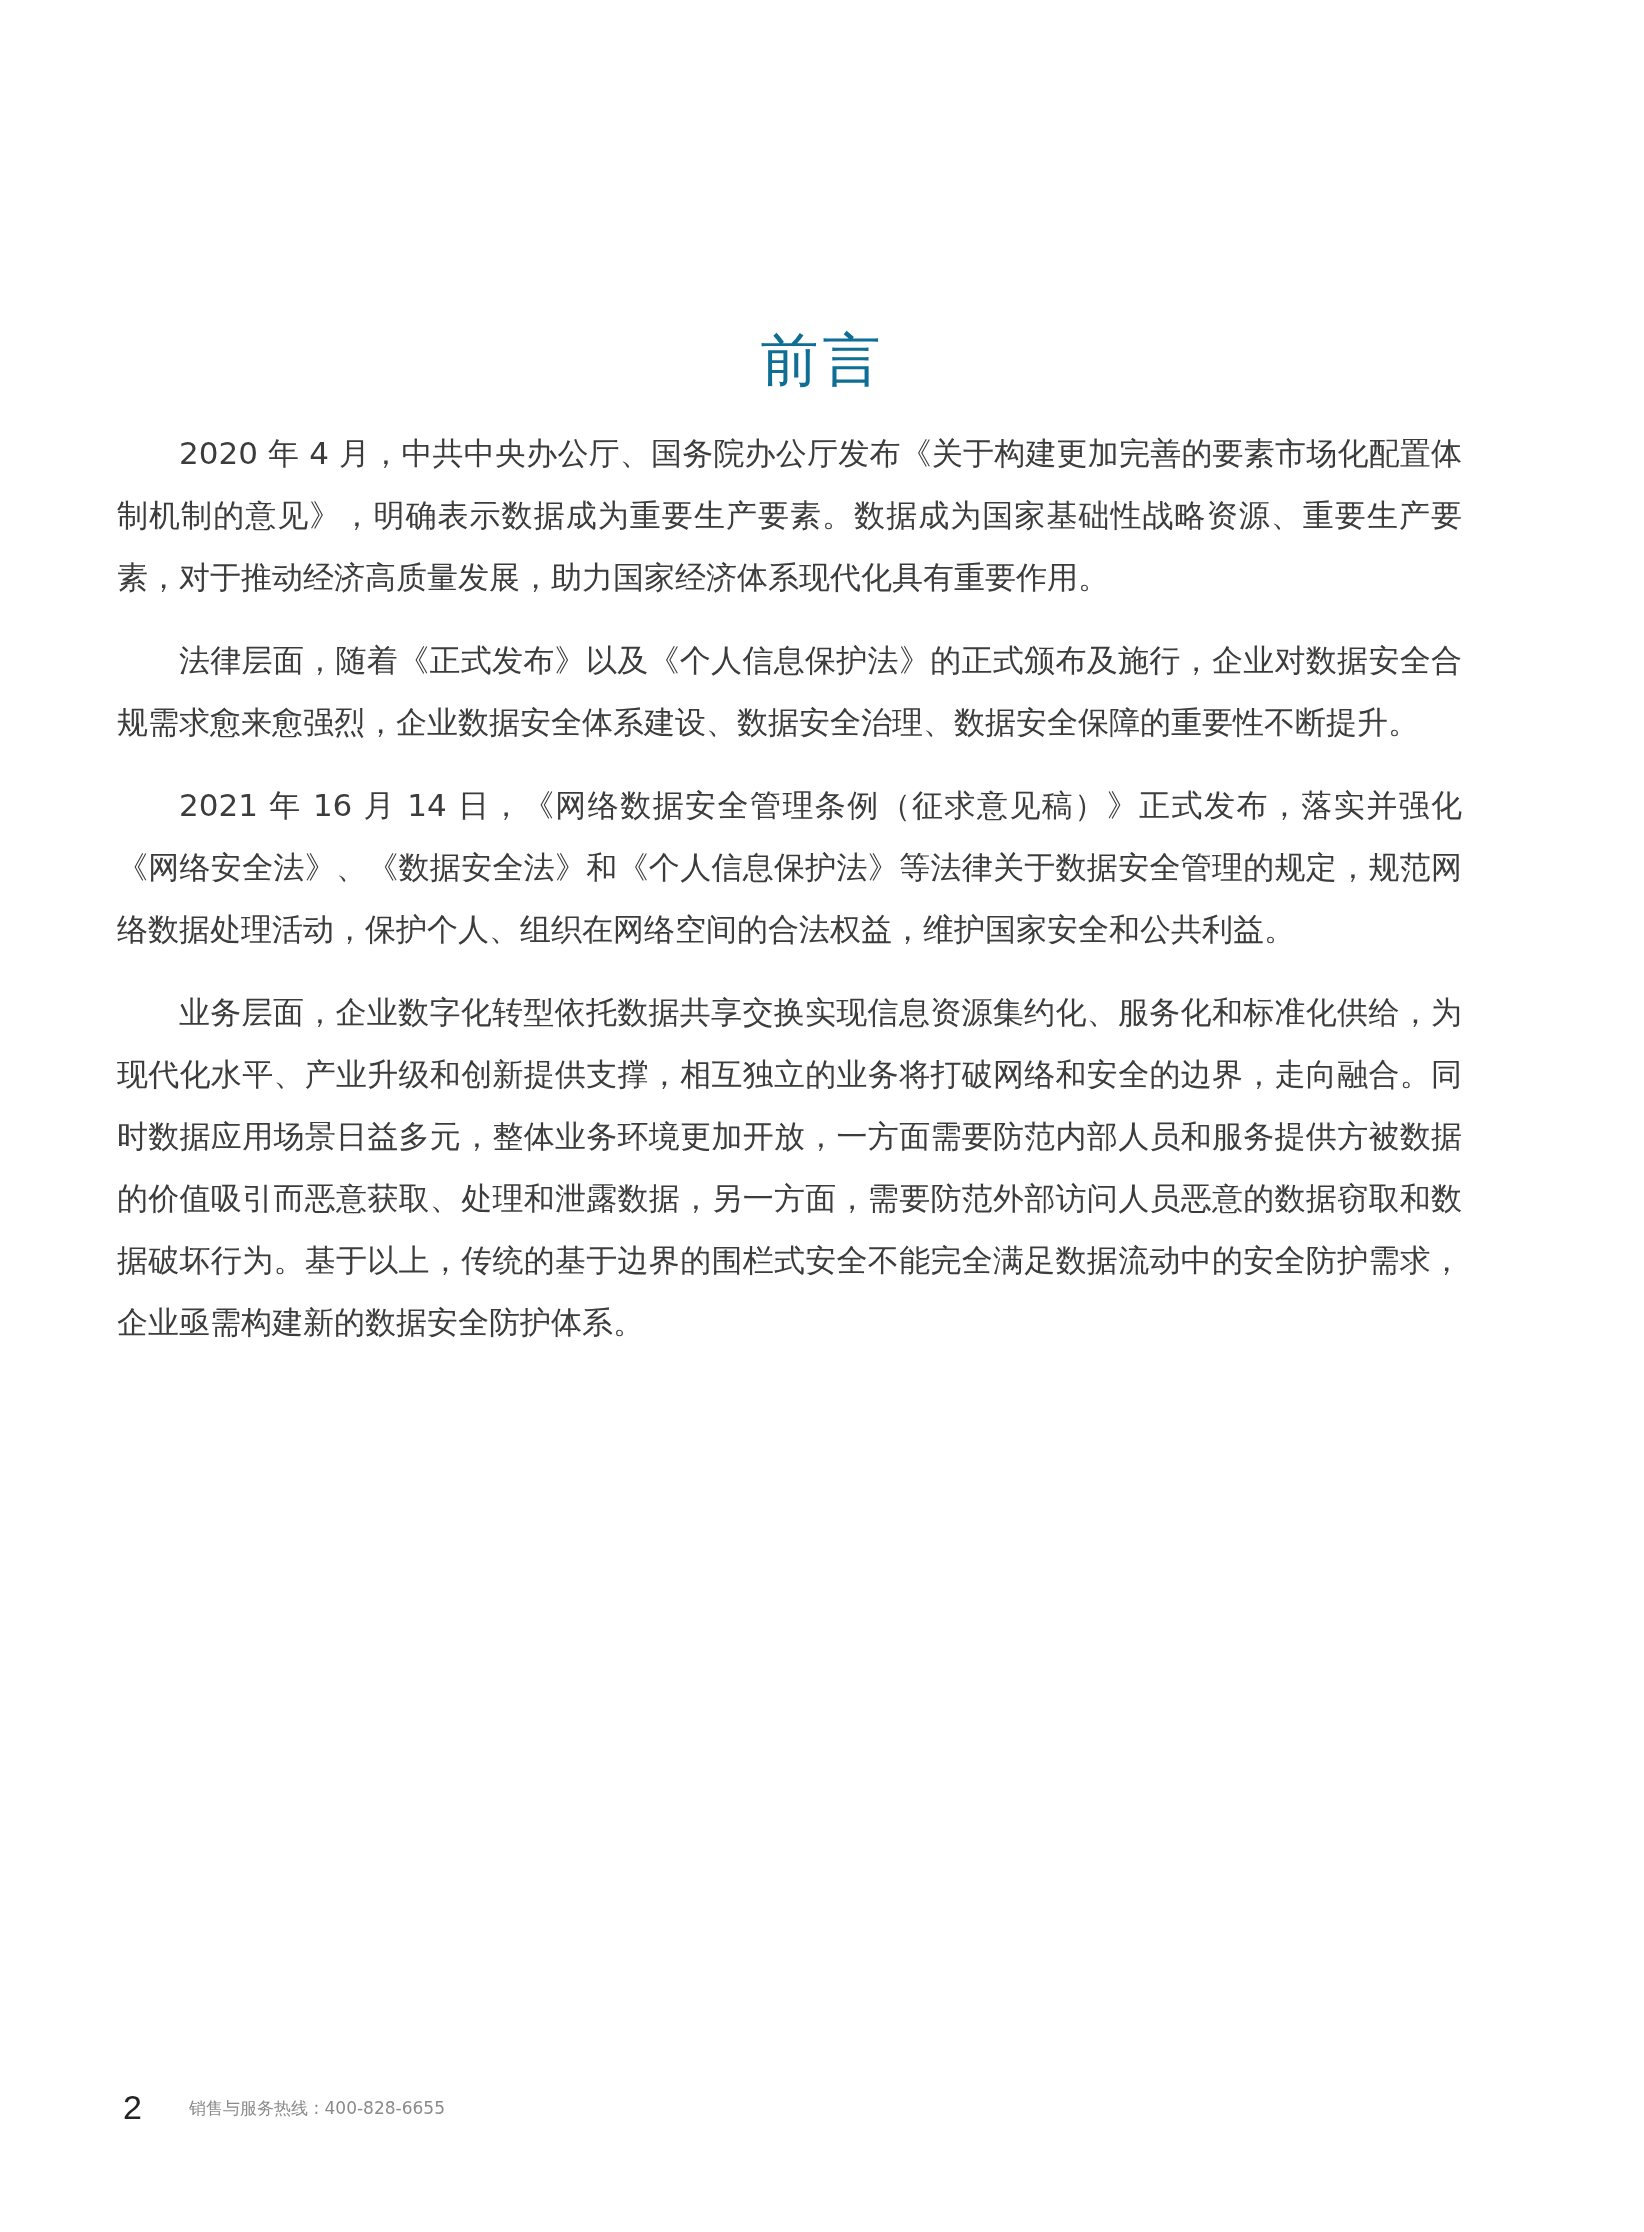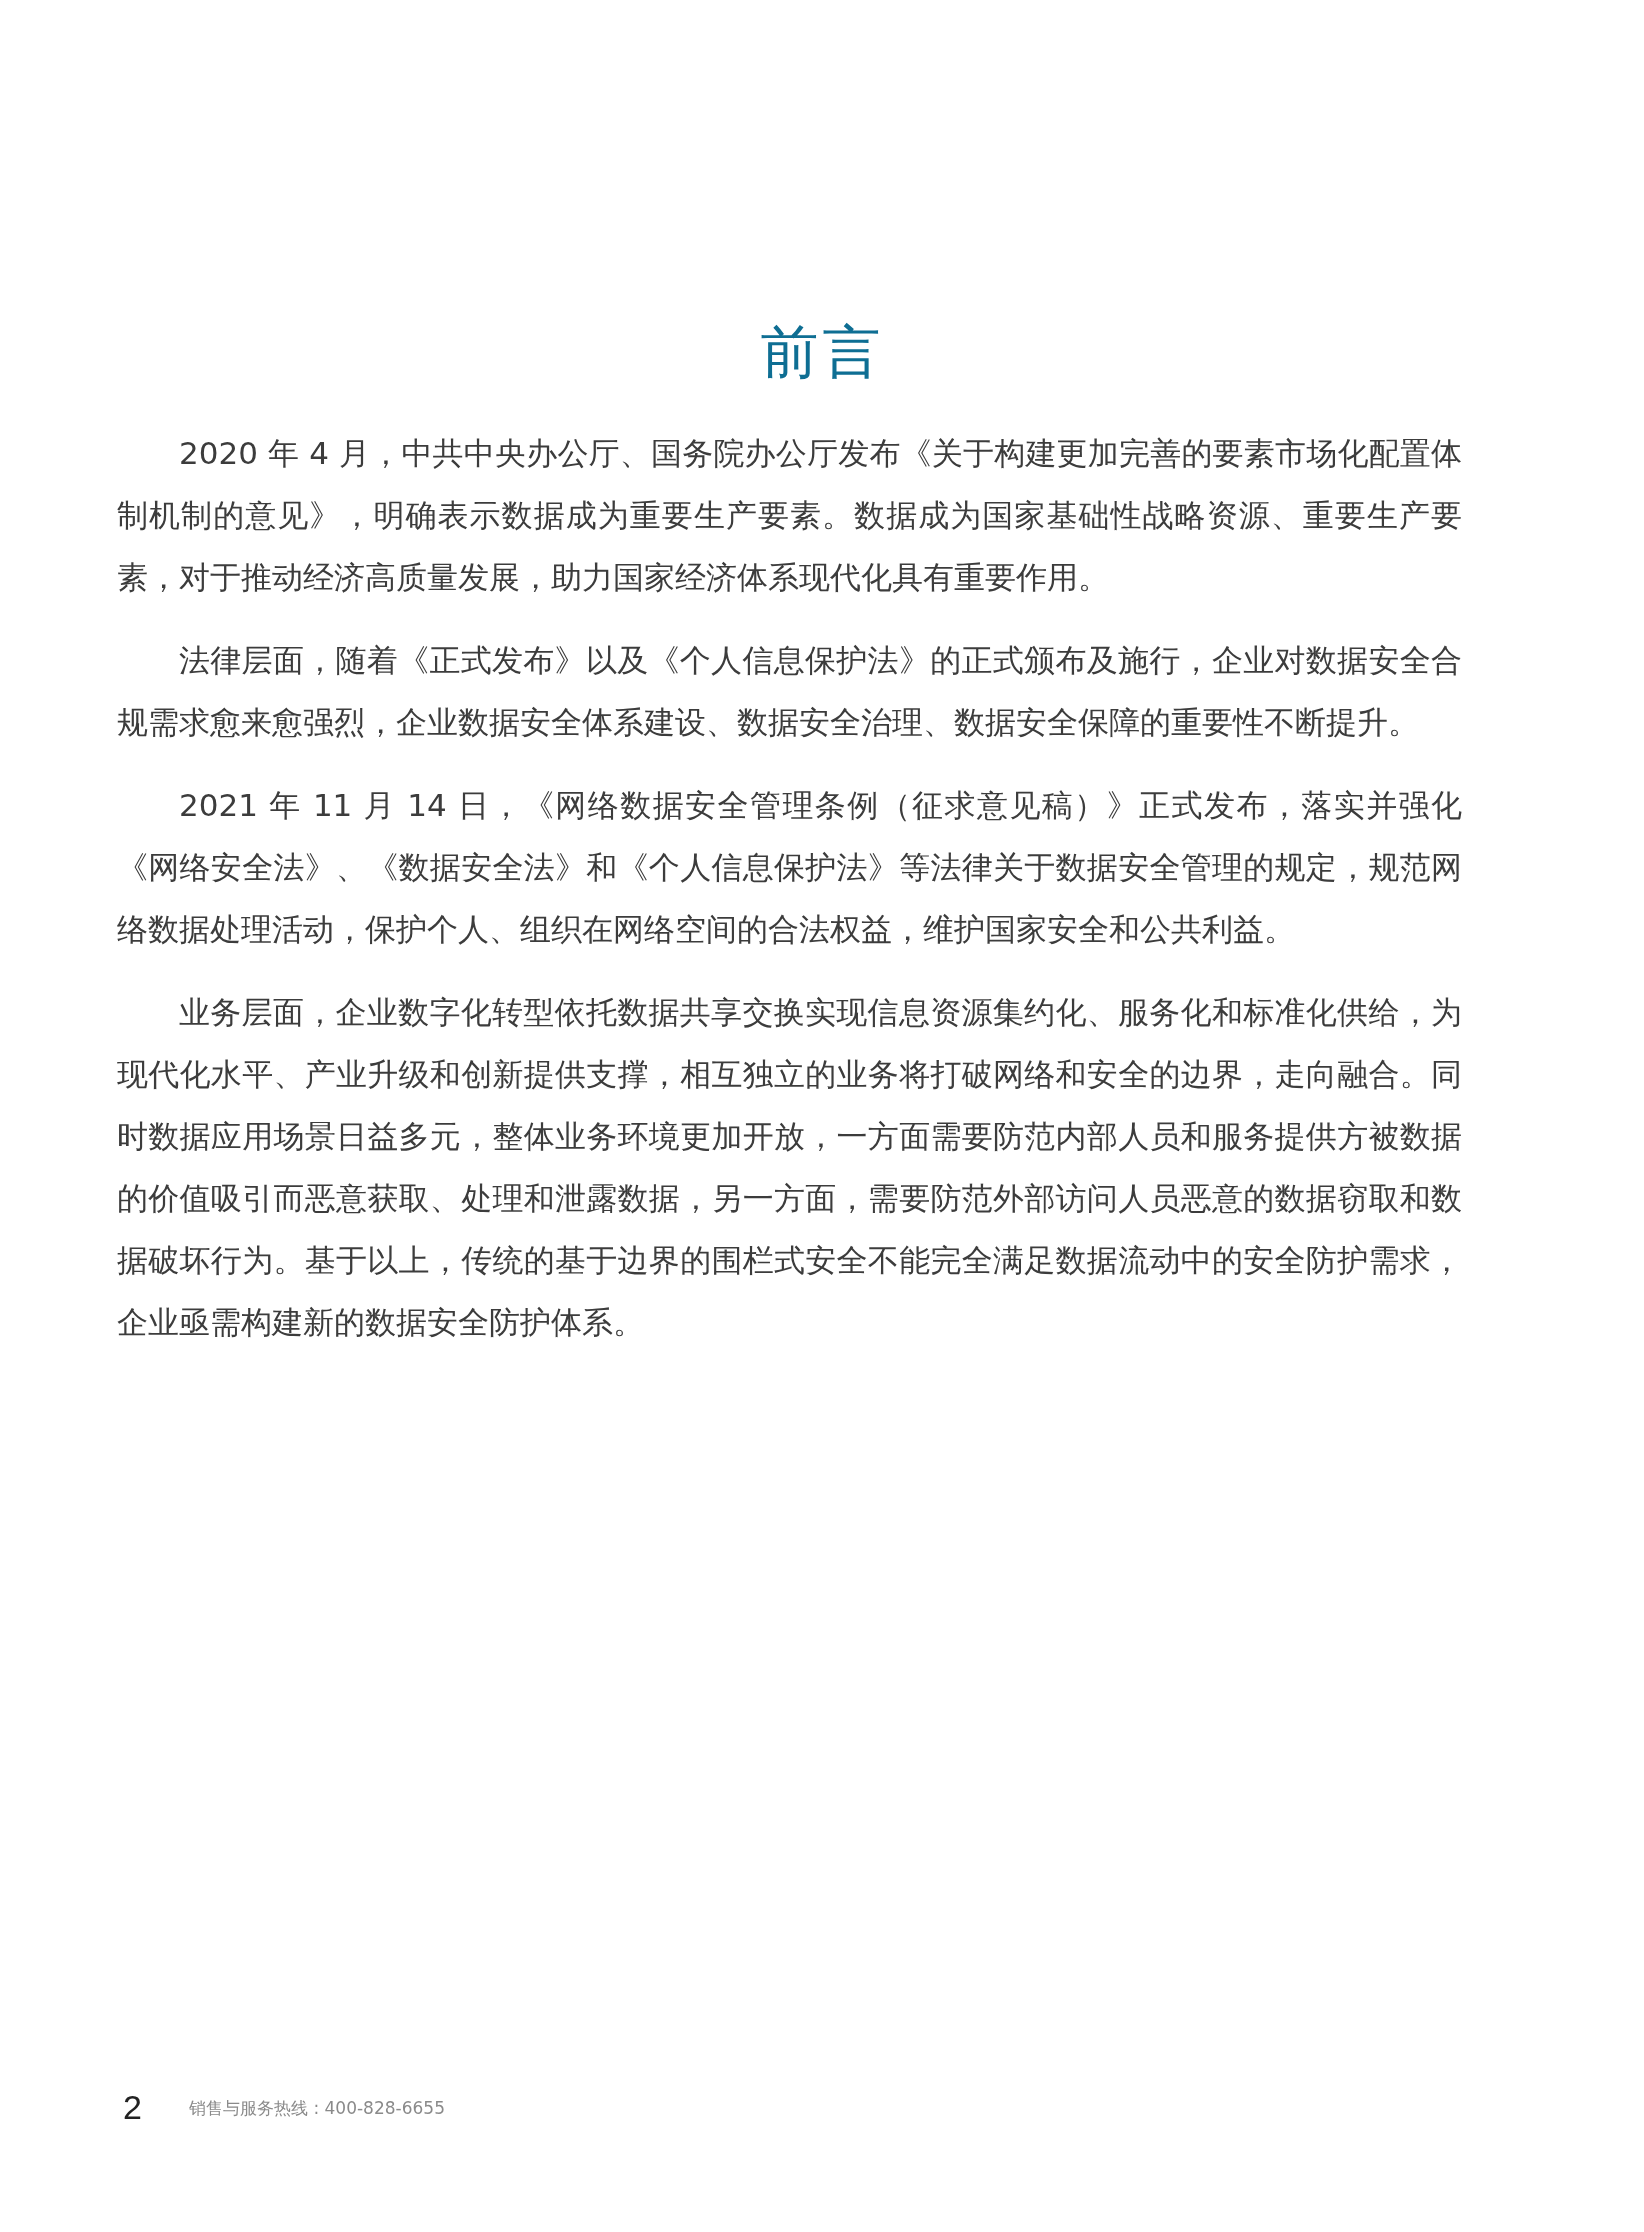--- a/index.html
+++ b/index.html
@@ -20,24 +20,24 @@
     font-family: "Liberation Sans", sans-serif; font-size: 34px; color: #222;
   }
   .footer-hotline {
     position: absolute; left: 189px; top: 2097px;
     font-family: "DejaVu Sans", sans-serif; font-size: 17px; color: #8a8a8a;
   }
 </style>
 </head>
 <body>
 
-<h1 class="title" style="margin:0;font-weight:normal;">前言</h1>
+<h1 class="title" style="margin:8px;font-weight:normal;">前言</h1>
 
 <div class="content">
   <p>2020 年 4 月，中共中央办公厅、国务院办公厅发布《关于构建更加完善的要素市场化配置体制机制的意见》，明确表示数据成为重要生产要素。数据成为国家基础性战略资源、重要生产要素，对于推动经济高质量发展，助力国家经济体系现代化具有重要作用。</p>
   <p>法律层面，随着《正式发布》以及《个人信息保护法》的正式颁布及施行，企业对数据安全合规需求愈来愈强烈，企业数据安全体系建设、数据安全治理、数据安全保障的重要性不断提升。</p>
-  <p>2021 年 11 月 14 日，《网络数据安全管理条例（征求意见稿）》正式发布，落实并强化《网络安全法》、《数据安全法》和《个人信息保护法》等法律关于数据安全管理的规定，规范网络数据处理活动，保护个人、组织在网络空间的合法权益，维护国家安全和公共利益。</p>
+  <p>2021 年 16 月 14 日，《网络数据安全管理条例（征求意见稿）》正式发布，落实并强化《网络安全法》、《数据安全法》和《个人信息保护法》等法律关于数据安全管理的规定，规范网络数据处理活动，保护个人、组织在网络空间的合法权益，维护国家安全和公共利益。</p>
   <p>业务层面，企业数字化转型依托数据共享交换实现信息资源集约化、服务化和标准化供给，为现代化水平、产业升级和创新提供支撑，相互独立的业务将打破网络和安全的边界，走向融合。同时数据应用场景日益多元，整体业务环境更加开放，一方面需要防范内部人员和服务提供方被数据的价值吸引而恶意获取、处理和泄露数据，另一方面，需要防范外部访问人员恶意的数据窃取和数据破坏行为。基于以上，传统的基于边界的围栏式安全不能完全满足数据流动中的安全防护需求，企业亟需构建新的数据安全防护体系。</p>
 </div>
 
 <div class="footer-page">2</div>
 <div class="footer-hotline">销售与服务热线 : 400-828-6655</div>
 
 
 </body></html>

